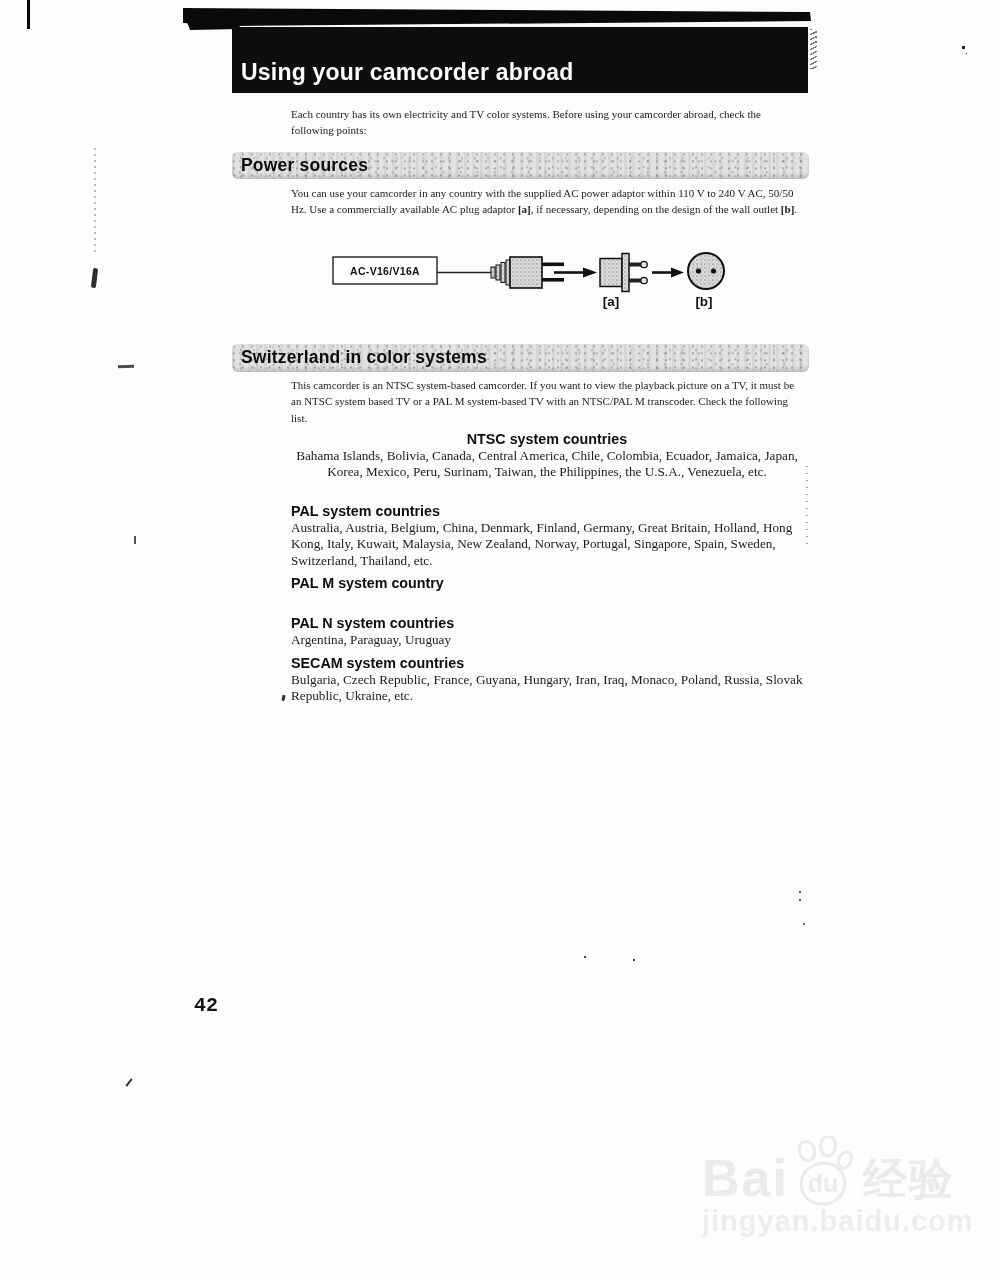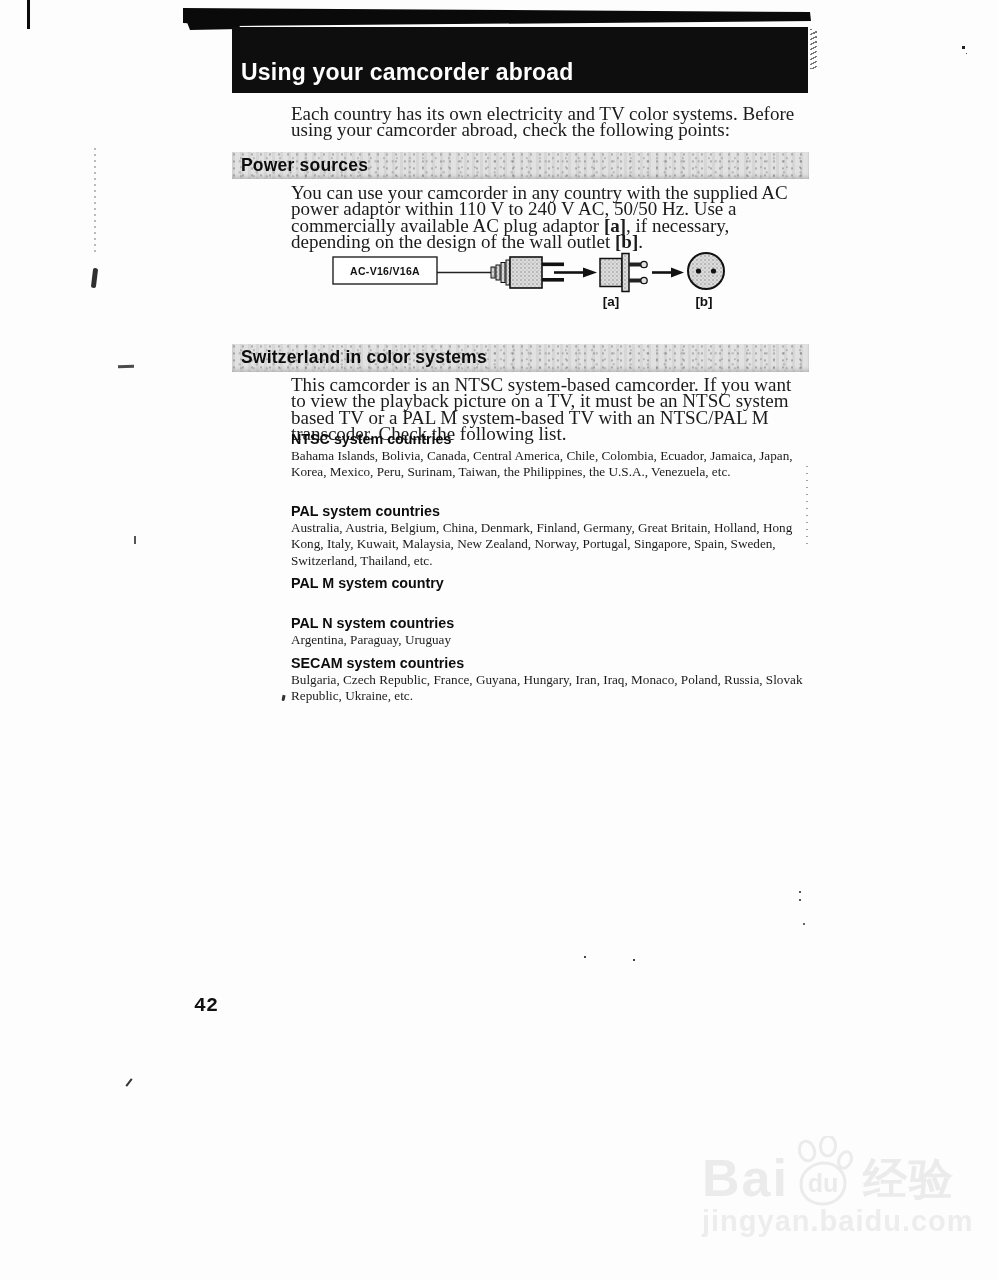--- a/index.html
+++ b/index.html
@@ -24,30 +24,31 @@
   .band{
     position:absolute;left:232px;width:577px;height:27px;
     background-color:#e0e0e0;
     background-image:
       radial-gradient(circle at 22% 35%, rgba(80,80,80,.35) .8px, transparent 1.5px),
       radial-gradient(circle at 68% 70%, rgba(90,90,90,.28) .8px, transparent 1.4px),
       radial-gradient(circle at 45% 85%, rgba(70,70,70,.22) .9px, transparent 1.6px),
       repeating-linear-gradient(90deg, rgba(130,130,130,.10) 0 3px, rgba(235,235,235,.12) 3px 8px);
     background-size:9px 7px,13px 9px,17px 11px,100% 100%;
     box-shadow:inset 0 -4px 5px -3px rgba(100,100,100,.45);
+    border-radius:6px;
   }
   .band .band-heading{
     font-family:"Liberation Sans",sans-serif;font-weight:bold;
     font-size:17.5px;color:#0d0d0d;line-height:26px;padding-left:9px;
     letter-spacing:.2px;white-space:nowrap;
   }
   
   .para{
     position:absolute;left:291px;width:512px;
-    font-size:19px;line-height:16.4px;text-align:left;
+    font-size:11px;line-height:16.4px;text-align:left;
   }
   .group{position:absolute;left:291px;width:512px;}
   .group-heading{
     font-family:"Liberation Sans",sans-serif;font-weight:bold;
     font-size:14.3px;line-height:16px;color:#0d0d0d;margin:0 0 1px 0;
   }
   .group-list{font-size:13.2px;line-height:16.4px;}
   .b{font-weight:bold;}
   
   .diagram{position:absolute;left:300px;top:247px;width:430px;height:64px;}
@@ -174,21 +175,21 @@
     <text x="311" y="59" text-anchor="middle" font-family="Liberation Sans, sans-serif" font-size="13.5" font-weight="bold" fill="#111">[a]</text>
     <text x="404" y="59" text-anchor="middle" font-family="Liberation Sans, sans-serif" font-size="13.5" font-weight="bold" fill="#111">[b]</text>
   </svg>
 
   <div class="band" style="top:344px;height:28px;">
     <div class="band-heading">Switzerland in color systems</div>
   </div>
 
   <div class="para" style="top:377px;">This camcorder is an NTSC system-based camcorder. If you want to view the playback picture on a TV, it must be an NTSC system based TV or a PAL M system-based TV with an NTSC/PAL M transcoder. Check the following list.</div>
 
-  <div class="group" style="top:431px;">
+  <div class="group" style="top:431px;text-align:center;">
     <div class="group-heading">NTSC system countries</div>
     <div class="group-list">Bahama Islands, Bolivia, Canada, Central America, Chile, Colombia, Ecuador, Jamaica, Japan, Korea, Mexico, Peru, Surinam, Taiwan, the Philippines, the U.S.A., Venezuela, etc.</div>
   </div>
   <div class="group" style="top:503px;">
     <div class="group-heading">PAL system countries</div>
     <div class="group-list">Australia, Austria, Belgium, China, Denmark, Finland, Germany, Great Britain, Holland, Hong Kong, Italy, Kuwait, Malaysia, New Zealand, Norway, Portugal, Singapore, Spain, Sweden, Switzerland, Thailand, etc.</div>
   </div>
   <div class="group" style="top:575px;">
     <div class="group-heading">PAL M system country</div>
   </div>

